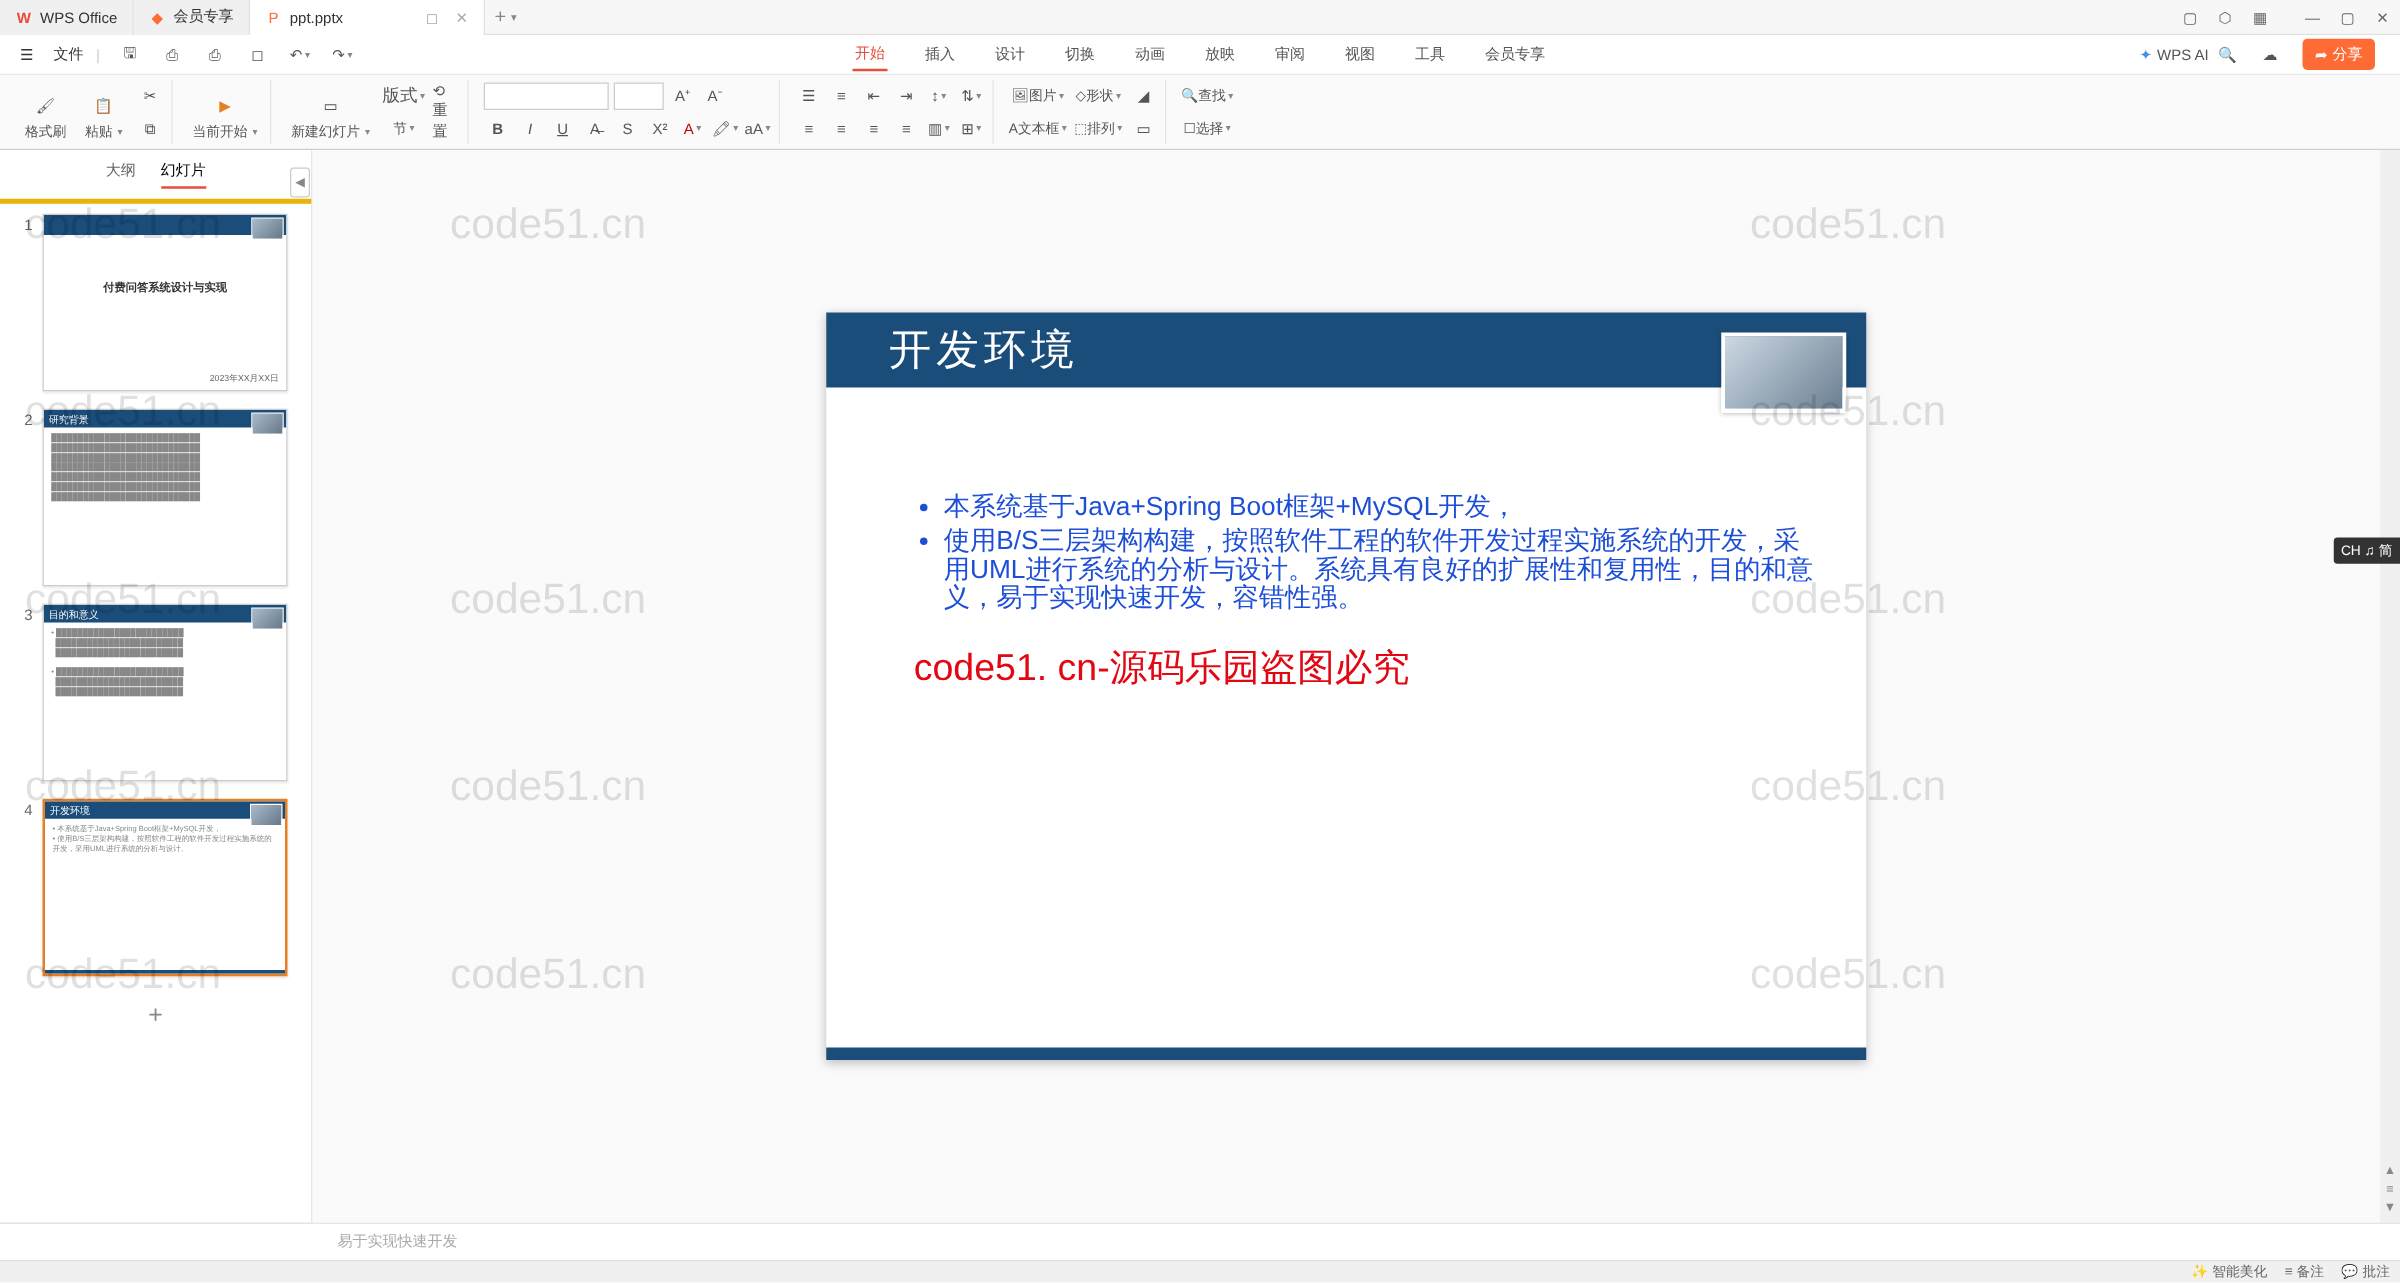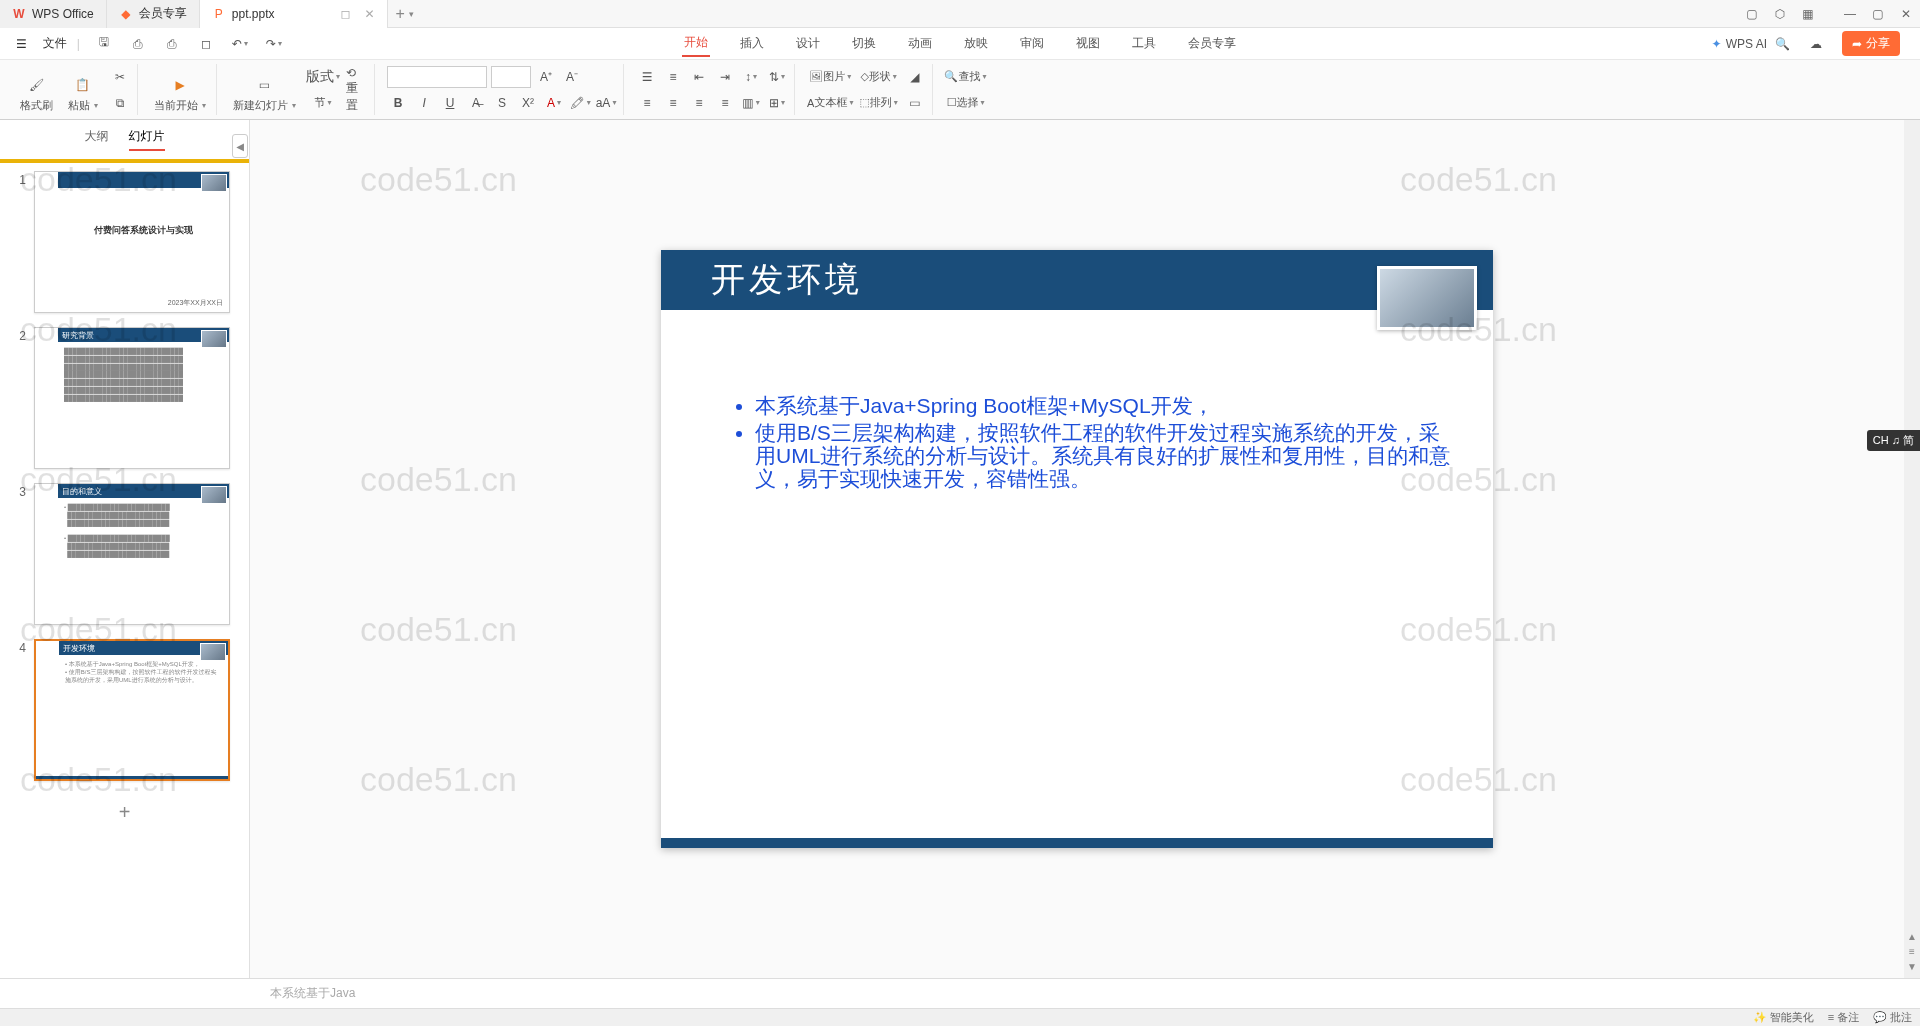--- a/index.html
+++ b/index.html
@@ -44,21 +44,21 @@
     
     .content { display: flex; height: calc(100% - 28px - 32px - 60px - 30px - 18px); }
     .side-panel { width: 250px; display: flex; flex-direction: column; border-right: 1px solid #e0e0e0; }
     .side-tabs { display: flex; justify-content: center; gap: 20px; padding: 8px 0; border-bottom: 4px solid #eab308; }
     .side-tab { color: #666; padding-bottom: 4px; }
     .side-tab.active { color: #000000; border-bottom: 2px solid #e74c3c; }
     .collapse-btn { position: absolute; left: 232px; top: 134px; width: 16px; height: 24px; border: 1px solid #ccc; background: #fff; display: flex; align-items: center; justify-content: center; font-size: 10px; color: #888; border-radius: 3px; }
     .thumbs { flex: 1; overflow-y: auto; padding: 8px 12px; }
     .thumb-item { display: flex; gap: 8px; margin-bottom: 14px; }
     .thumb-num { width: 14px; text-align: right; color: #666; font-size: 12px; padding-top: 2px; }
-    .thumb { width: 196px; height: 142px; background: #fff; border: 1px solid #ccc; box-shadow: 0 1px 2px rgba(0,0,0,0.1); position: relative; overflow: hidden; padding-left: 23px; }
+    .thumb { width: 196px; height: 142px; background: #fff; border: 1px solid #ccc; box-shadow: 0 1px 2px rgba(0,0,0,0.1); position: relative; overflow: hidden; }
     .thumb.selected { border: 2px solid #e67e22; }
     .thumb-header-bar { background: #1a4d7a; color: #fff; font-size: 8px; padding: 2px 4px; height: 14px; display: flex; align-items: center; }
     .thumb-corner-img { position: absolute; top: 2px; right: 2px; width: 26px; height: 18px; background: linear-gradient(135deg,#aabbcc,#667788); border: 1px solid #fff; }
     .thumb-body { padding: 6px; font-size: 6px; color: #888; line-height: 1.3; }
     .thumb-title-center { text-align: center; font-size: 9px; color: #333; font-weight: bold; margin-top: 36px; }
     .thumb-blue-top { height: 16px; background: #1a4d7a; }
     .add-slide { text-align: center; font-size: 20px; color: #888; padding: 6px; }
     
     
     .editor { flex: 1; display: flex; align-items: center; justify-content: center; background: #fafafa; position: relative; }
@@ -316,20 +316,21 @@
     <div class="slide">
       <div class="slide-title-bar">
         <div class="slide-title">开发环境</div>
       </div>
       <div class="slide-corner"></div>
       <div class="slide-content">
         <ul>
           <li>本系统基于Java+Spring Boot框架+MySQL开发，</li>
           <li>使用B/S三层架构构建，按照软件工程的软件开发过程实施系统的开发，采用UML进行系统的分析与设计。系统具有良好的扩展性和复用性，目的和意义，易于实现快速开发，容错性强。</li>
         </ul>
+        <div class="slide-red">code51. cn-源码乐园盗图必究</div>
       </div>
       <div class="slide-bottom-bar"></div>
     </div>
   </div>
   <div class="vscroll">
     <div>▲</div>
     <div>≡</div>
     <div>▼</div>
   </div>
 </div>
@@ -342,21 +343,21 @@
 <div class="wm" style="left:20px;top:460px">code51.cn</div>
 <div class="wm" style="left:360px;top:460px">code51.cn</div>
 <div class="wm" style="left:1400px;top:460px">code51.cn</div>
 <div class="wm" style="left:20px;top:610px">code51.cn</div>
 <div class="wm" style="left:360px;top:610px">code51.cn</div>
 <div class="wm" style="left:1400px;top:610px">code51.cn</div>
 <div class="wm" style="left:20px;top:760px">code51.cn</div>
 <div class="wm" style="left:360px;top:760px">code51.cn</div>
 <div class="wm" style="left:1400px;top:760px">code51.cn</div>
 
-<div class="notes">本系统基于Java</div>
+<div class="notes">易于实现快速开发</div>
 
 <div class="statusbar">
   <div class="right">
     <span>✨ <span>智能美化</span></span>
     <span>≡ <span>备注</span></span>
     <span>💬 <span>批注</span></span>
   </div>
 </div>
 
 <div class="ime">CH ♫ 简</div>

